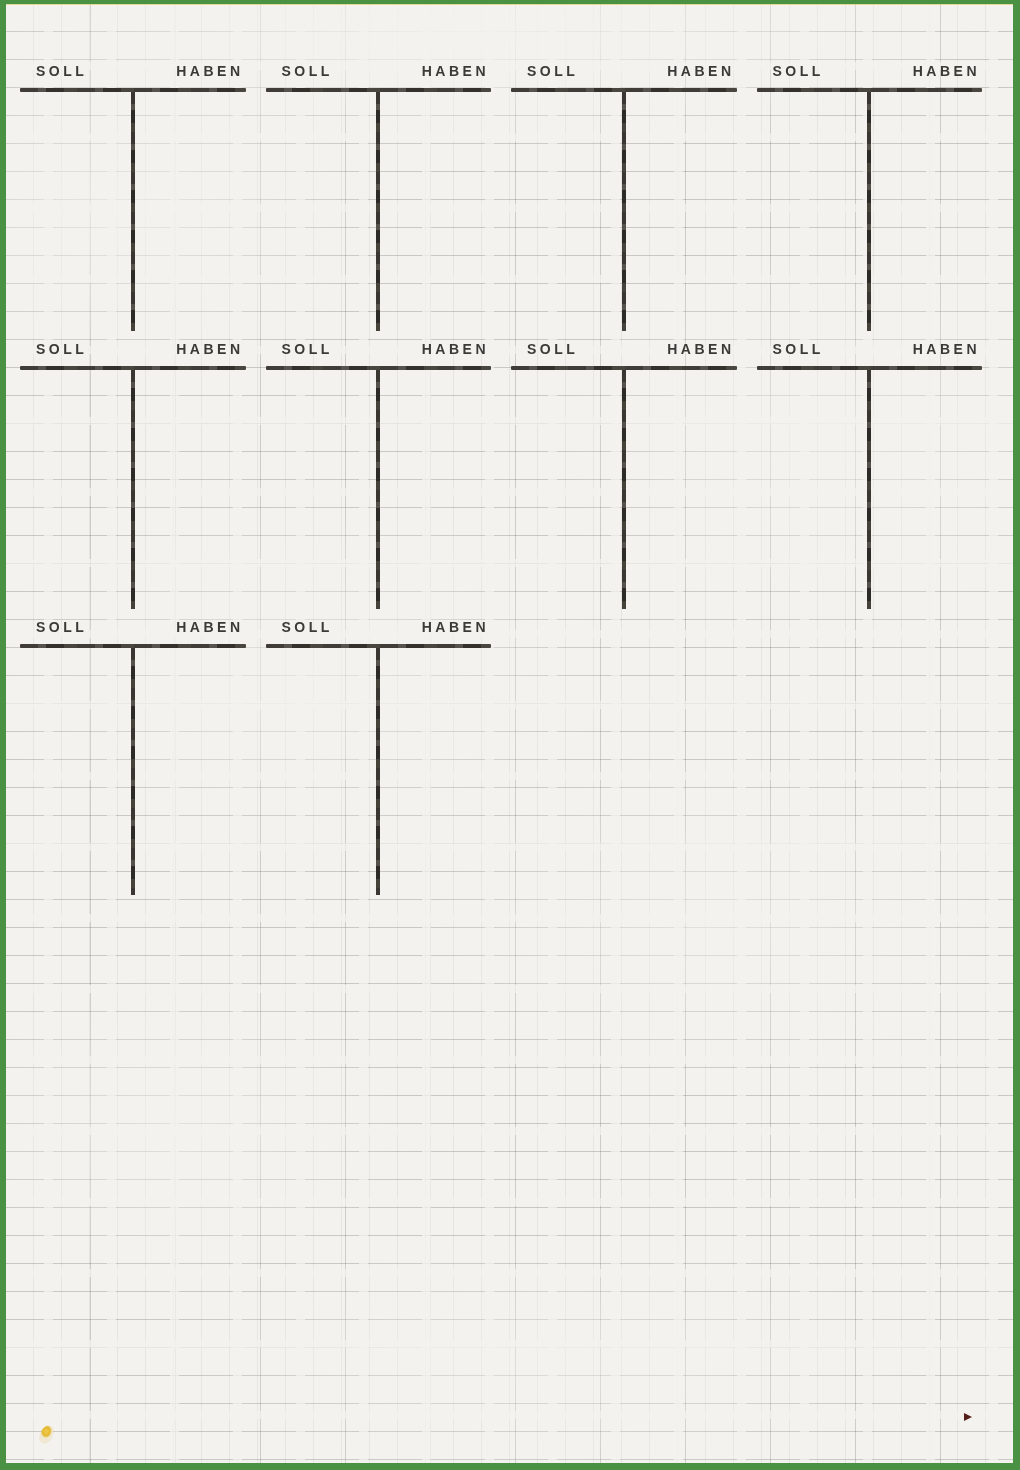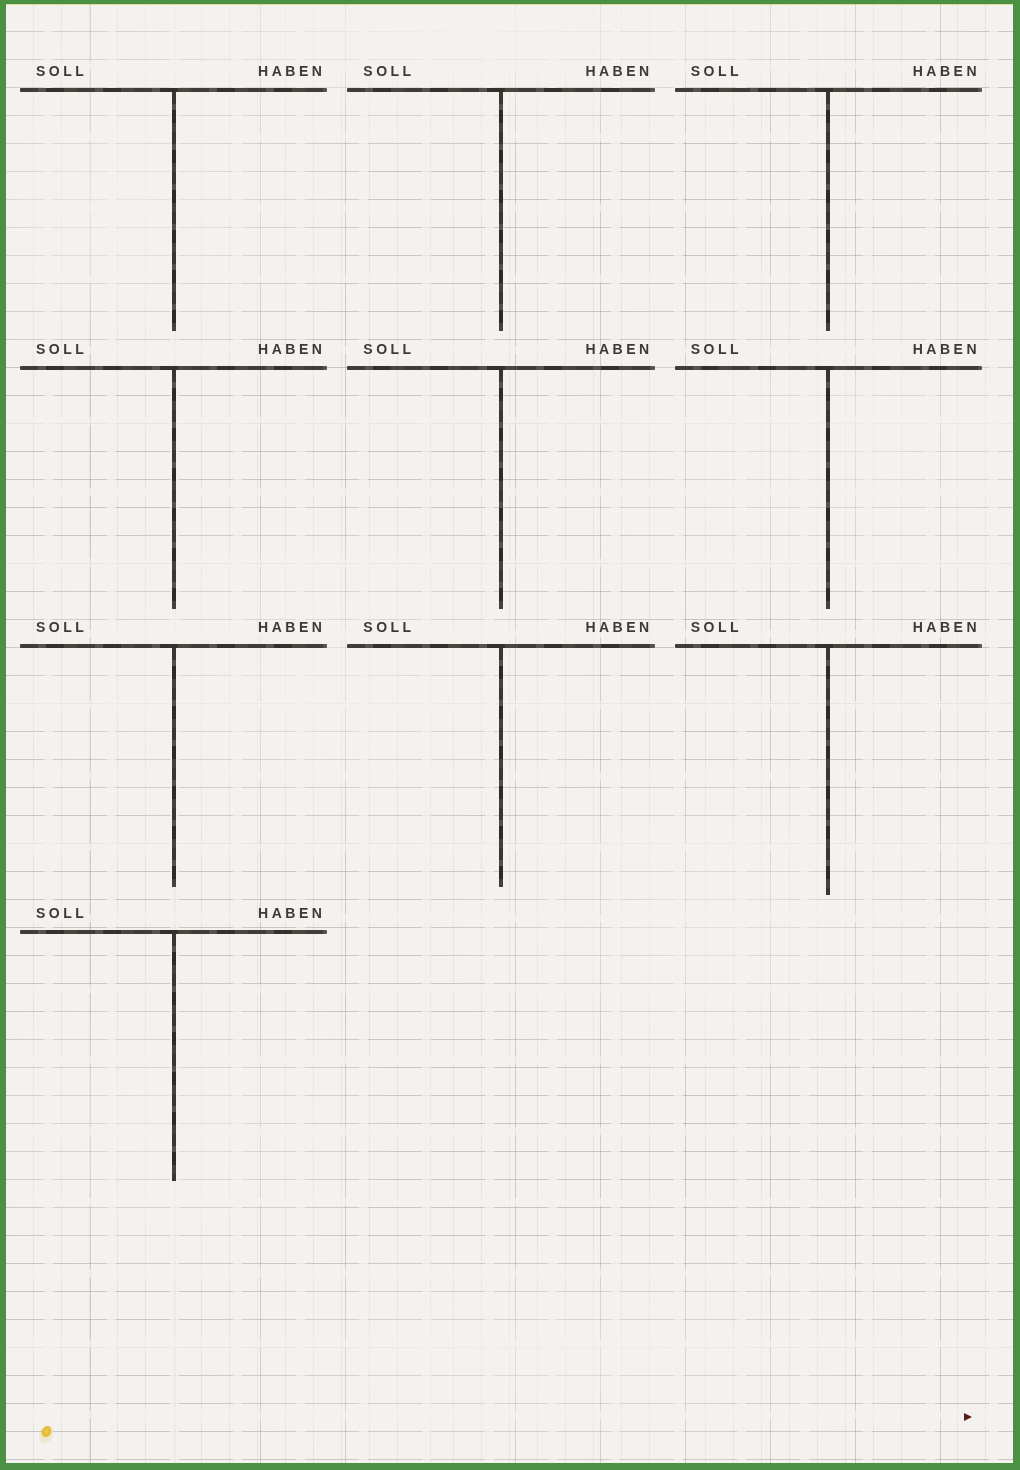--- a/index.html
+++ b/index.html
@@ -41,21 +41,21 @@
       repeating-linear-gradient(to right,  transparent 0 84px, rgba(95,92,88,0.26) 84px 85px),
       repeating-linear-gradient(to right,  transparent 0 27px, rgba(95,92,88,0.09) 27px 28px);
   }
   .sheet{
     position:absolute;inset:0;
     padding:60px 31px 0 14px;
     box-sizing:border-box;
   }
   .accounts{
     display:grid;
-    grid-template-columns:1fr 1fr 1fr;
+    grid-template-columns:1fr 1fr 1fr 1fr;
     column-gap:20px;
     row-gap:10px;
   }
   .account-header{
     display:flex;
     justify-content:space-between;
     align-items:flex-end;
     height:14px;
     line-height:14px;
     margin-bottom:10px;

